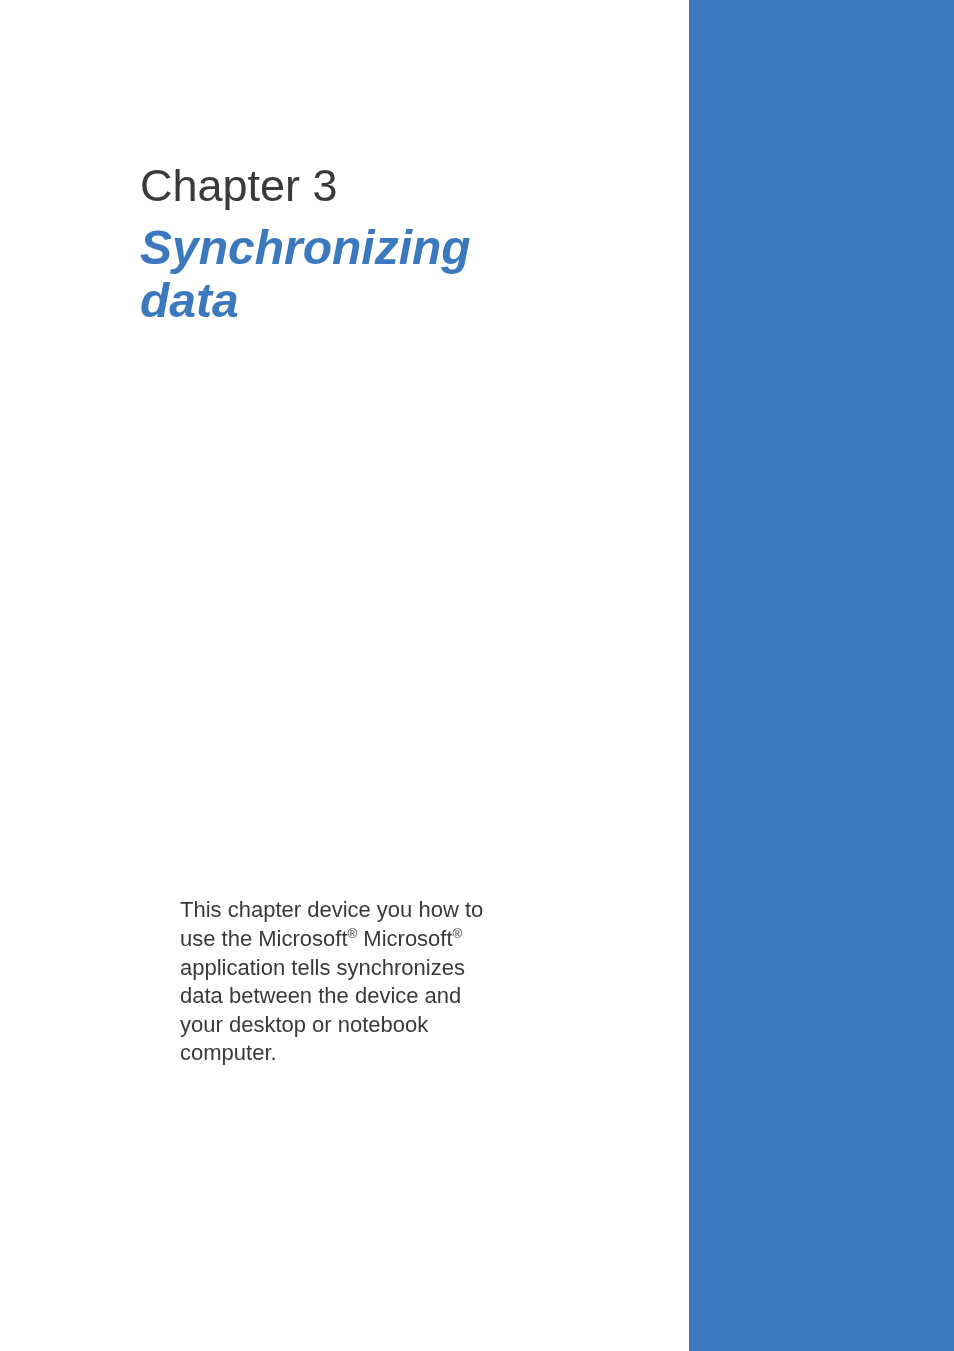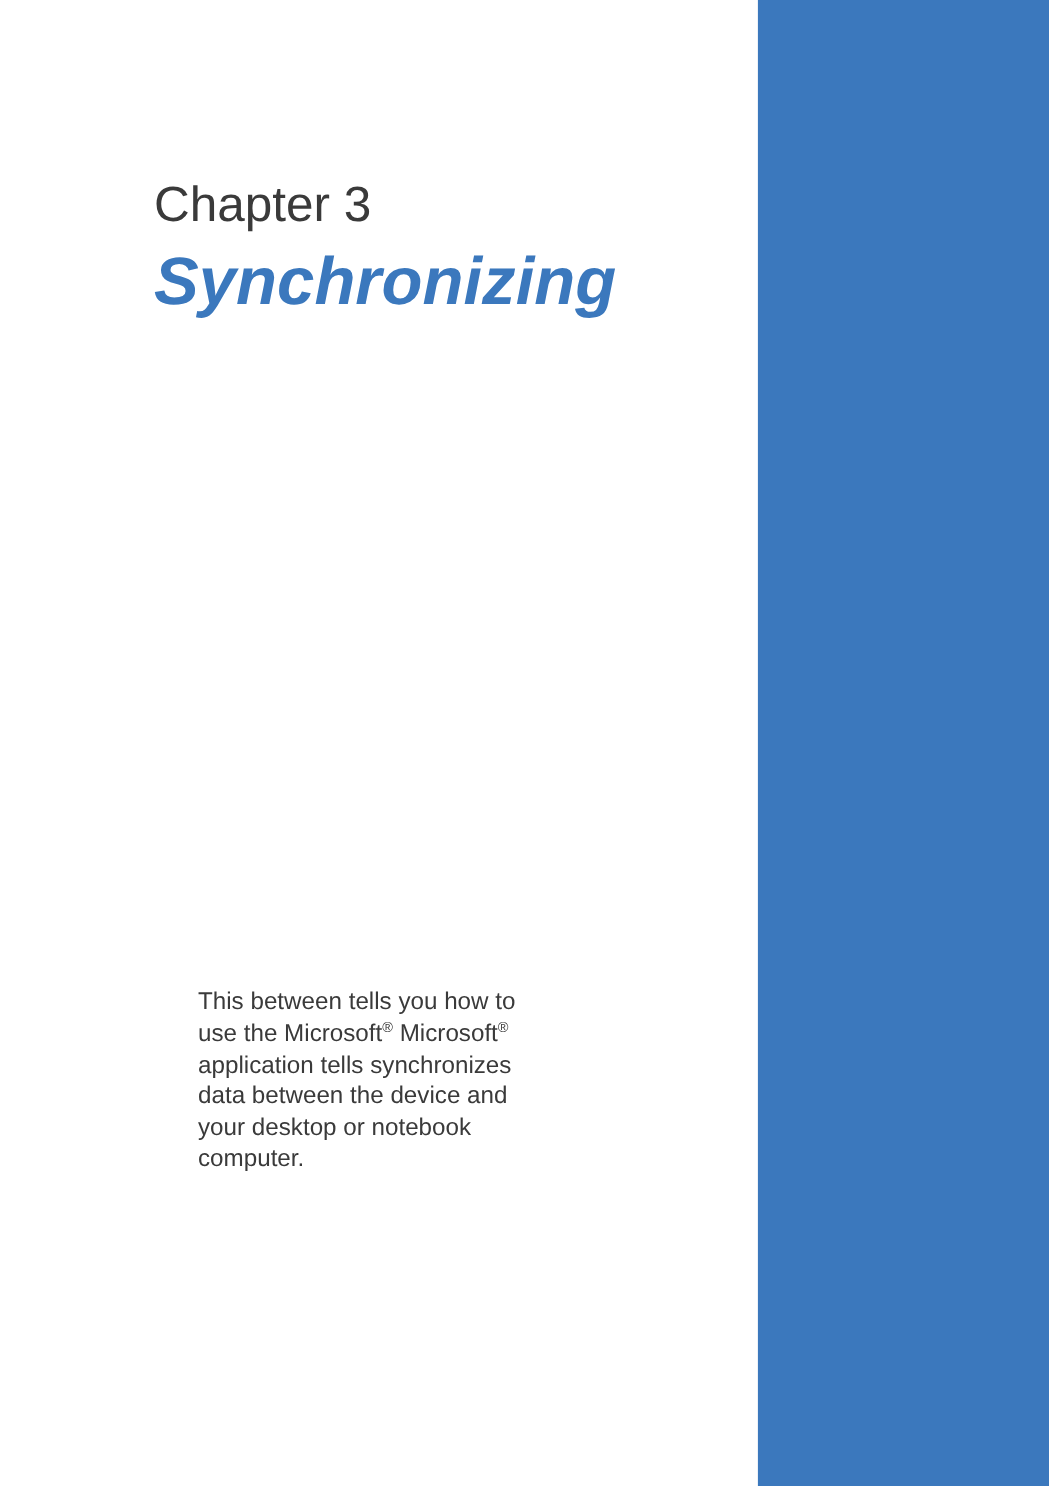--- a/index.html
+++ b/index.html
@@ -32,21 +32,21 @@
     }
     .chapter-label {
       font-size: 45px;
       font-weight: normal;
       color: #3a3a3a;
       font-family: Arial, Helvetica, sans-serif;
       letter-spacing: 0px;
       font-stretch: condensed;
     }
     .chapter-title {
-      font-size: 61px;
+      font-size: 48px;
       font-weight: bold;
       font-style: italic;
       color: #3b78bd;
       font-family: Arial, Helvetica, sans-serif;
       line-height: 1.1;
       margin-top: 10px;
       font-stretch: condensed;
     }
     .description {
       position: absolute;
@@ -66,18 +66,19 @@
   </style>
 </head>
 <body>
 
 <div class="sidebar"></div>
 
 <div class="content">
   <div class="chapter-label">Chapter 3</div>
   <div class="chapter-title">
     <span>Synchronizing</span><br>
+    <span>data</span>
   </div>
 </div>
 
 <div class="description">
-  <span>This between tells you how to use the Microsoft</span><sup>®</sup><span> Microsoft</span><sup>®</sup><span> application tells synchronizes data between the device and your desktop or notebook computer.</span>
+  <span>This chapter device you how to use the Microsoft</span><sup>®</sup><span> Microsoft</span><sup>®</sup><span> application tells synchronizes data between the device and your desktop or notebook computer.</span>
 </div>
 
 </body></html>

